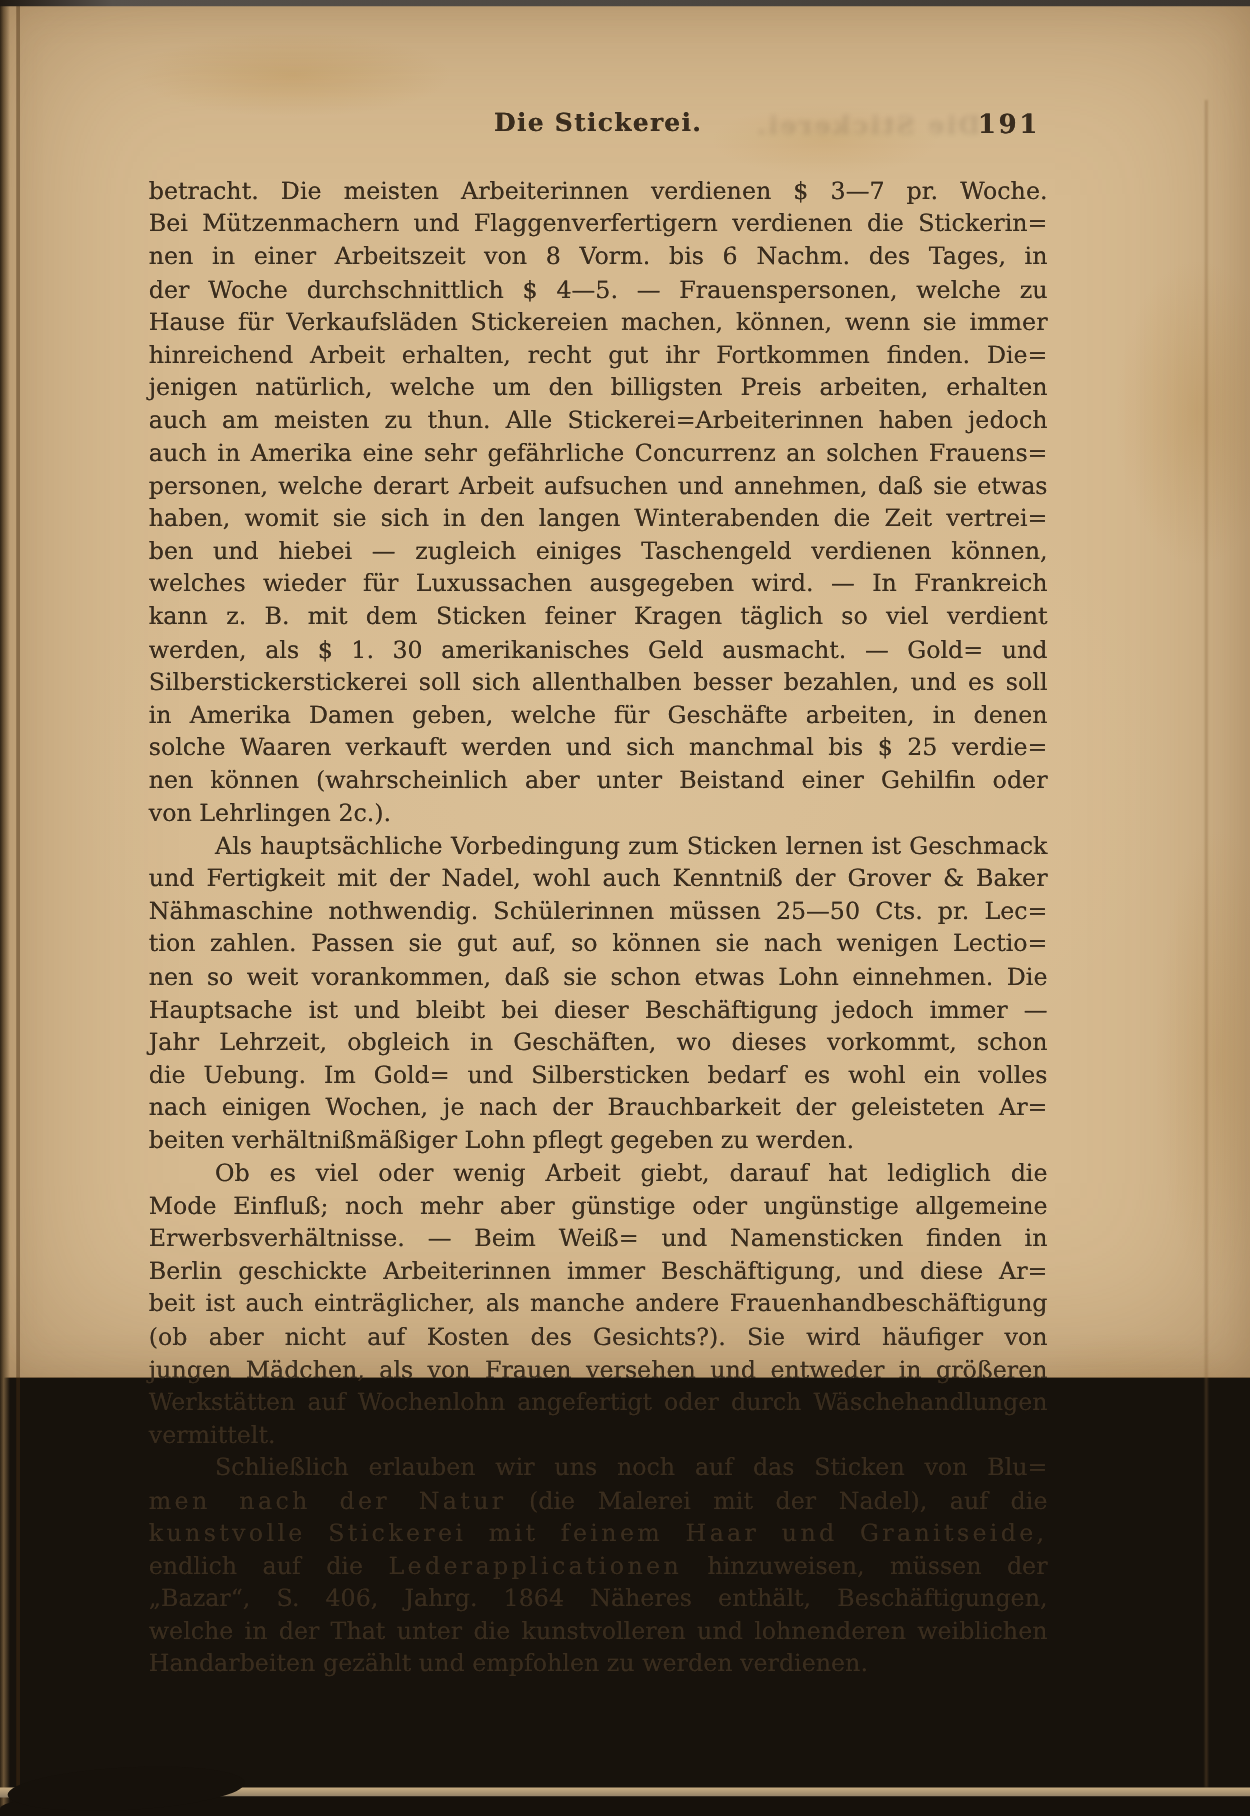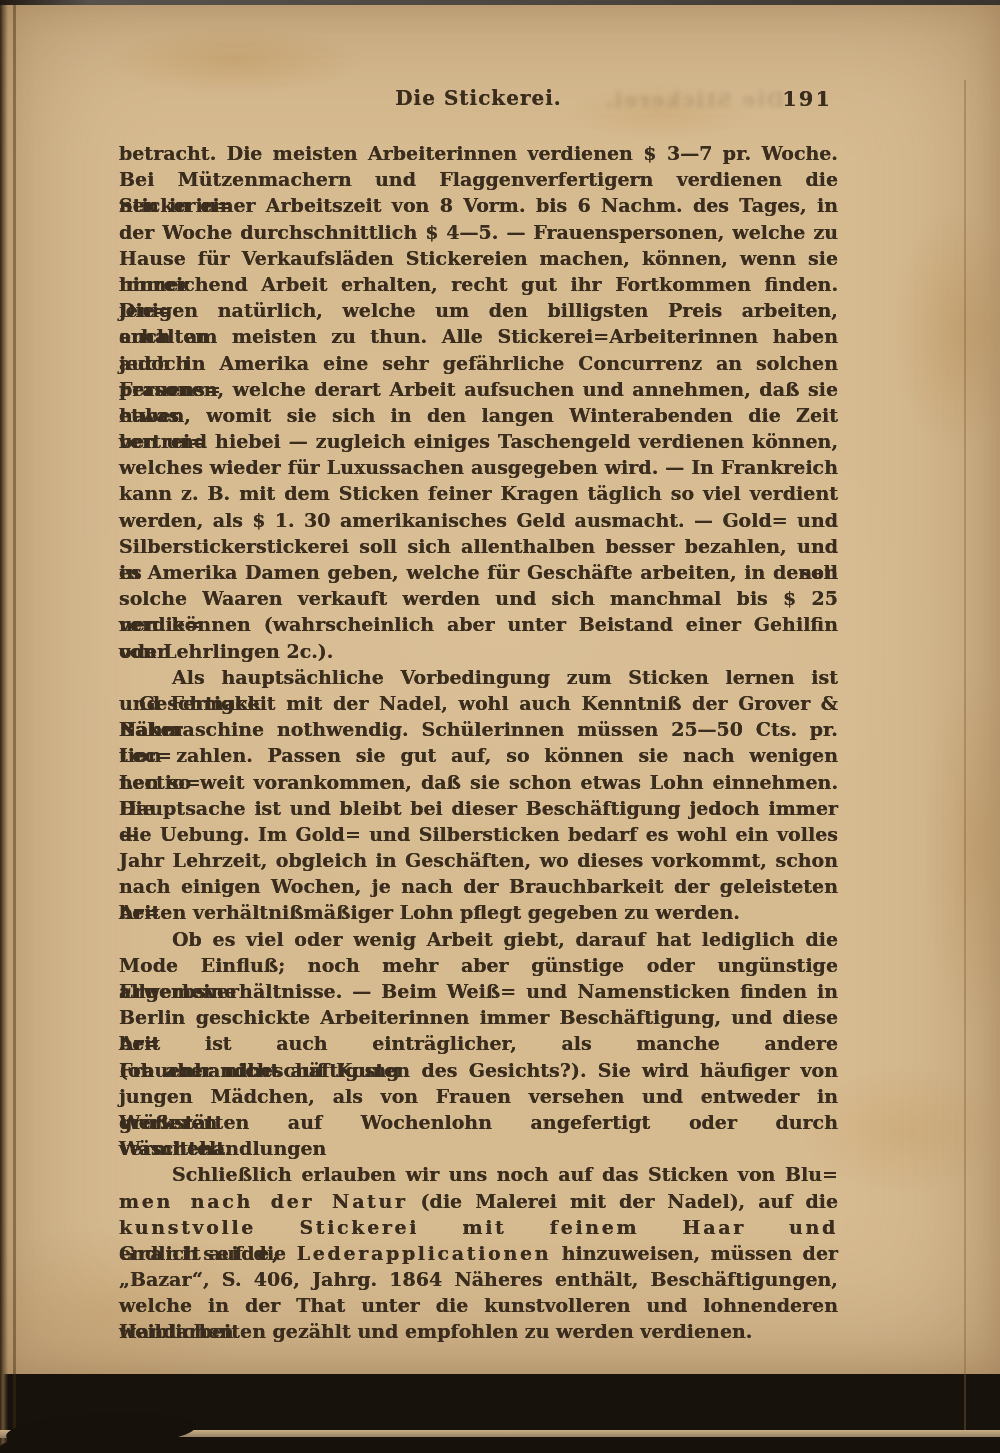--- a/index.html
+++ b/index.html
@@ -2,21 +2,21 @@
 <html style="--paper: #d6ba90; --ink: #3a2d1e; --edge: #16110b;"><head>
 <meta charset="utf-8">
 <style>
   html,body{margin:0;padding:0;}
   body{
     width:1000px;height:1453px;overflow:hidden;
     background:#17120c;
     font-family:"DejaVu Serif","Liberation Serif",serif;
   }
   .scan{
-    position:relative;width:1000px;height:1374px;
+    position:relative;width:1000px;height:1102px;
     background:var(--paper,#d6ba90);
   }
   
   .vignette{
     position:absolute;inset:0;pointer-events:none;
     box-shadow:inset 0 0 130px rgba(110,75,35,.42), inset 0 0 34px rgba(110,75,35,.22);
   }
   .stains{
     position:absolute;inset:0;pointer-events:none;
     background:
@@ -66,21 +66,21 @@
     text-shadow:0 0 .4px rgba(58,45,30,.85);
   }
   .header-row{position:relative;height:26px;font-size:20px;font-weight:bold;}
   .running-title{position:absolute;left:0;top:0;width:100%;text-align:center;letter-spacing:1px;}
   .page-number{position:absolute;right:6px;top:0;font-size:21px;letter-spacing:2px;}
   .ghost{
     position:absolute;left:455px;top:2px;width:240px;
     transform:scaleX(-1);filter:blur(2.3px);opacity:.13;
     letter-spacing:2px;text-align:center;
   }
-  .body{margin-top:28px;font-size:19px;font-weight:bold;}
+  .body{margin-top:28px;font-size:19px;font-weight:normal;}
   .line{
     height:26.2px;line-height:26.2px;
     text-align:justify;text-align-last:justify;
   }
   .line.indent{text-indent:33px;margin-left:20px;}
   .line.last{text-align-last:left;}
   .sperr{letter-spacing:.14em;word-spacing:.12em;}
 </style>
 </head>
 <body>
@@ -115,22 +115,22 @@
         <div class="line"><span>in Amerika Damen geben, welche für Geschäfte arbeiten, in denen</span></div>
         <div class="line"><span>solche Waaren verkauft werden und sich manchmal bis $ 25 verdie=</span></div>
         <div class="line"><span>nen können (wahrscheinlich aber unter Beistand einer Gehilfin oder</span></div>
         <div class="line last"><span>von Lehrlingen 2c.).</span></div>
         <div class="line indent"><span>Als hauptsächliche Vorbedingung zum Sticken lernen ist Geschmack</span></div>
         <div class="line"><span>und Fertigkeit mit der Nadel, wohl auch Kenntniß der Grover &amp; Baker</span></div>
         <div class="line"><span>Nähmaschine nothwendig.  Schülerinnen müssen 25—50 Cts. pr. Lec=</span></div>
         <div class="line"><span>tion zahlen.  Passen sie gut auf, so können sie nach wenigen Lectio=</span></div>
         <div class="line"><span>nen so weit vorankommen, daß sie schon etwas Lohn einnehmen.  Die</span></div>
         <div class="line"><span>Hauptsache ist und bleibt bei dieser Beschäftigung jedoch immer —</span></div>
+        <div class="line"><span>Jahr Lehrzeit, obgleich in Geschäften, wo dieses vorkommt, schon</span></div>
         <div class="line"><span>die Uebung.  Im Gold= und Silbersticken bedarf es wohl ein volles</span></div>
-        <div class="line"><span>Jahr Lehrzeit, obgleich in Geschäften, wo dieses vorkommt, schon</span></div>
         <div class="line"><span>nach einigen Wochen, je nach der Brauchbarkeit der geleisteten Ar=</span></div>
         <div class="line last"><span>beiten verhältnißmäßiger Lohn pflegt gegeben zu werden.</span></div>
         <div class="line indent"><span>Ob es viel oder wenig Arbeit giebt, darauf hat lediglich die</span></div>
         <div class="line"><span>Mode Einfluß; noch mehr aber günstige oder ungünstige allgemeine</span></div>
         <div class="line"><span>Erwerbsverhältnisse. — Beim Weiß= und Namensticken finden in</span></div>
         <div class="line"><span>Berlin geschickte Arbeiterinnen immer Beschäftigung, und diese Ar=</span></div>
         <div class="line"><span>beit ist auch einträglicher, als manche andere Frauenhandbeschäftigung</span></div>
         <div class="line"><span>(ob aber nicht auf Kosten des Gesichts?).  Sie wird häufiger von</span></div>
         <div class="line"><span>jungen Mädchen, als von Frauen versehen und entweder in größeren</span></div>
         <div class="line"><span>Werkstätten auf Wochenlohn angefertigt oder durch Wäschehandlungen</span></div>

